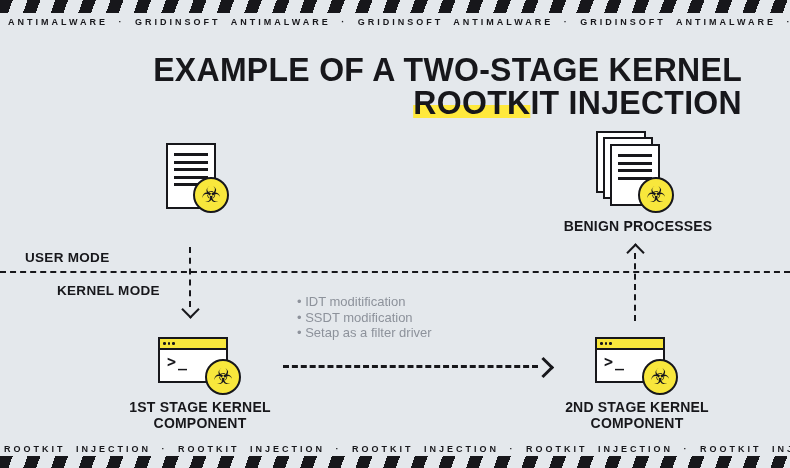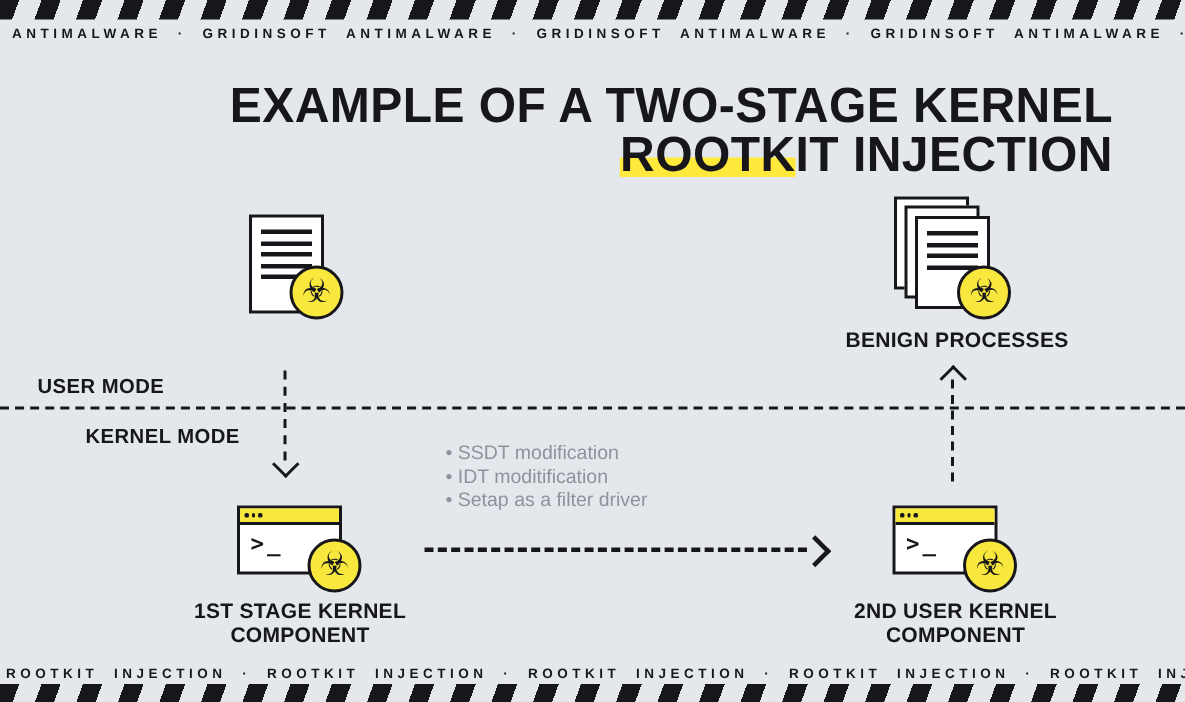--- a/index.html
+++ b/index.html
@@ -110,22 +110,22 @@
   <div class="icon-label" style="left:554px;top:219px;">BENIGN PROCESSES</div>
 
   <div class="mode-label mode-user">USER MODE</div>
   <div class="divider"></div>
   <div class="mode-label mode-kernel">KERNEL MODE</div>
 
   <div class="vline" style="left:189px;top:247px;height:60px;"></div>
   <div class="chev down" style="left:184px;top:303px;"></div>
 
   <ul class="actions">
+    <li>IDT moditification</li>
     <li>SSDT modification</li>
-    <li>IDT moditification</li>
     <li>Setap as a filter driver</li>
   </ul>
 
   <div class="term" style="left:158px;top:337px;">
     <div class="term-bar">
       <span class="dot"></span>
       <span class="dot"></span>
       <span class="dot"></span>
     </div>
     <div class="term-body">&gt;_</div>
@@ -142,21 +142,21 @@
   <div class="term" style="left:595px;top:337px;">
     <div class="term-bar">
       <span class="dot"></span>
       <span class="dot"></span>
       <span class="dot"></span>
     </div>
     <div class="term-body">&gt;_</div>
   </div>
   <div class="bio" style="left:642px;top:359px;">☣</div>
   <div class="icon-label" style="left:553px;top:400px;">
-    <div>2ND USER KERNEL</div>
+    <div>2ND STAGE KERNEL</div>
     <div>COMPONENT</div>
   </div>
 
   <div class="chev up" style="left:629px;top:246px;"></div>
   <div class="vline" style="left:634px;top:253px;height:68px;"></div>
 
   <div class="ticker bottom">ROOTKIT INJECTION · ROOTKIT INJECTION · ROOTKIT INJECTION · ROOTKIT INJECTION · ROOTKIT INJECTION · ROOTKIT INJECTION · R</div>
   <div class="stripes bottom"></div>
 
 </div>

